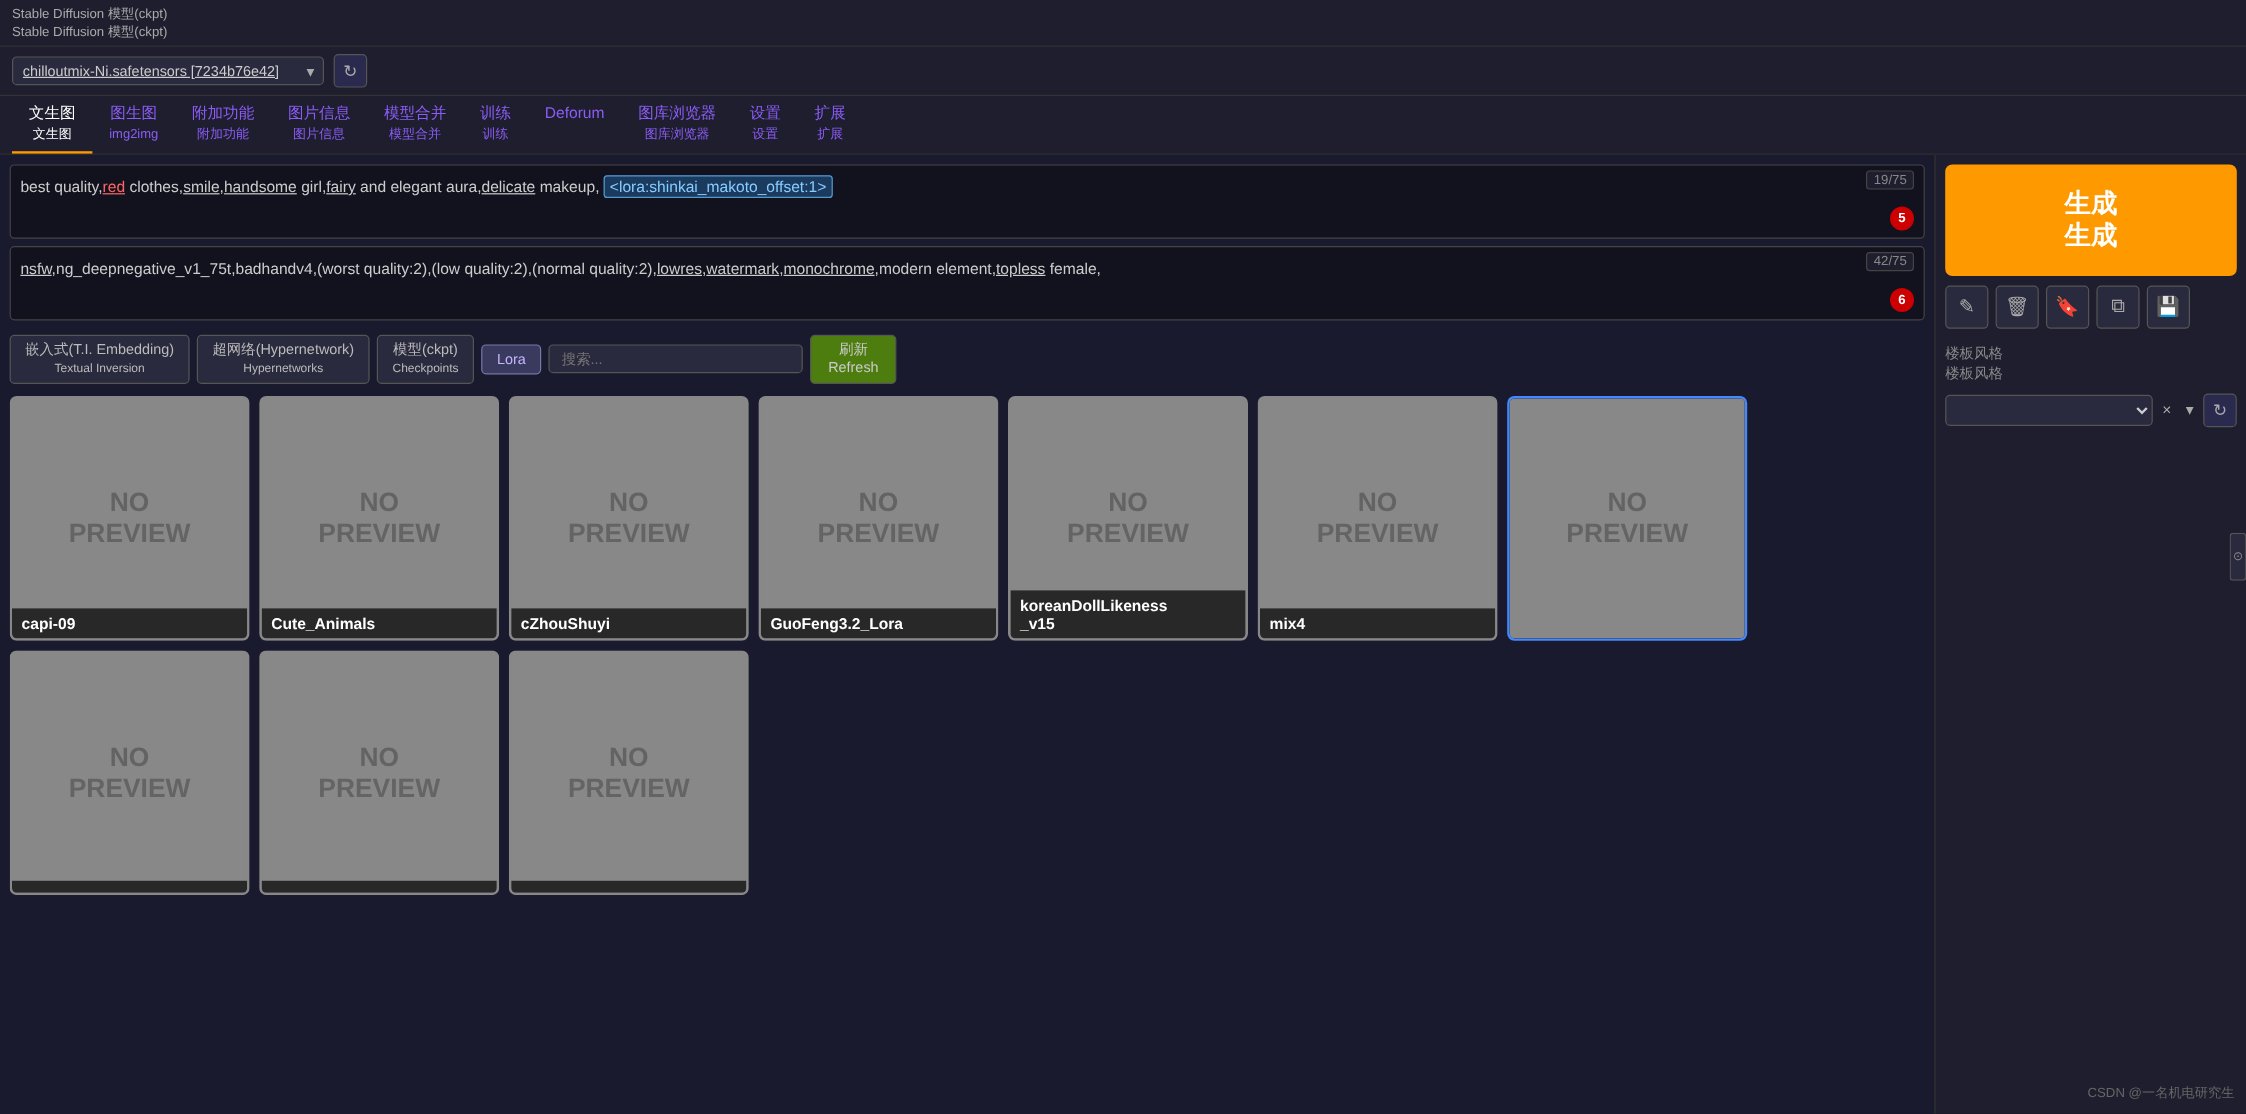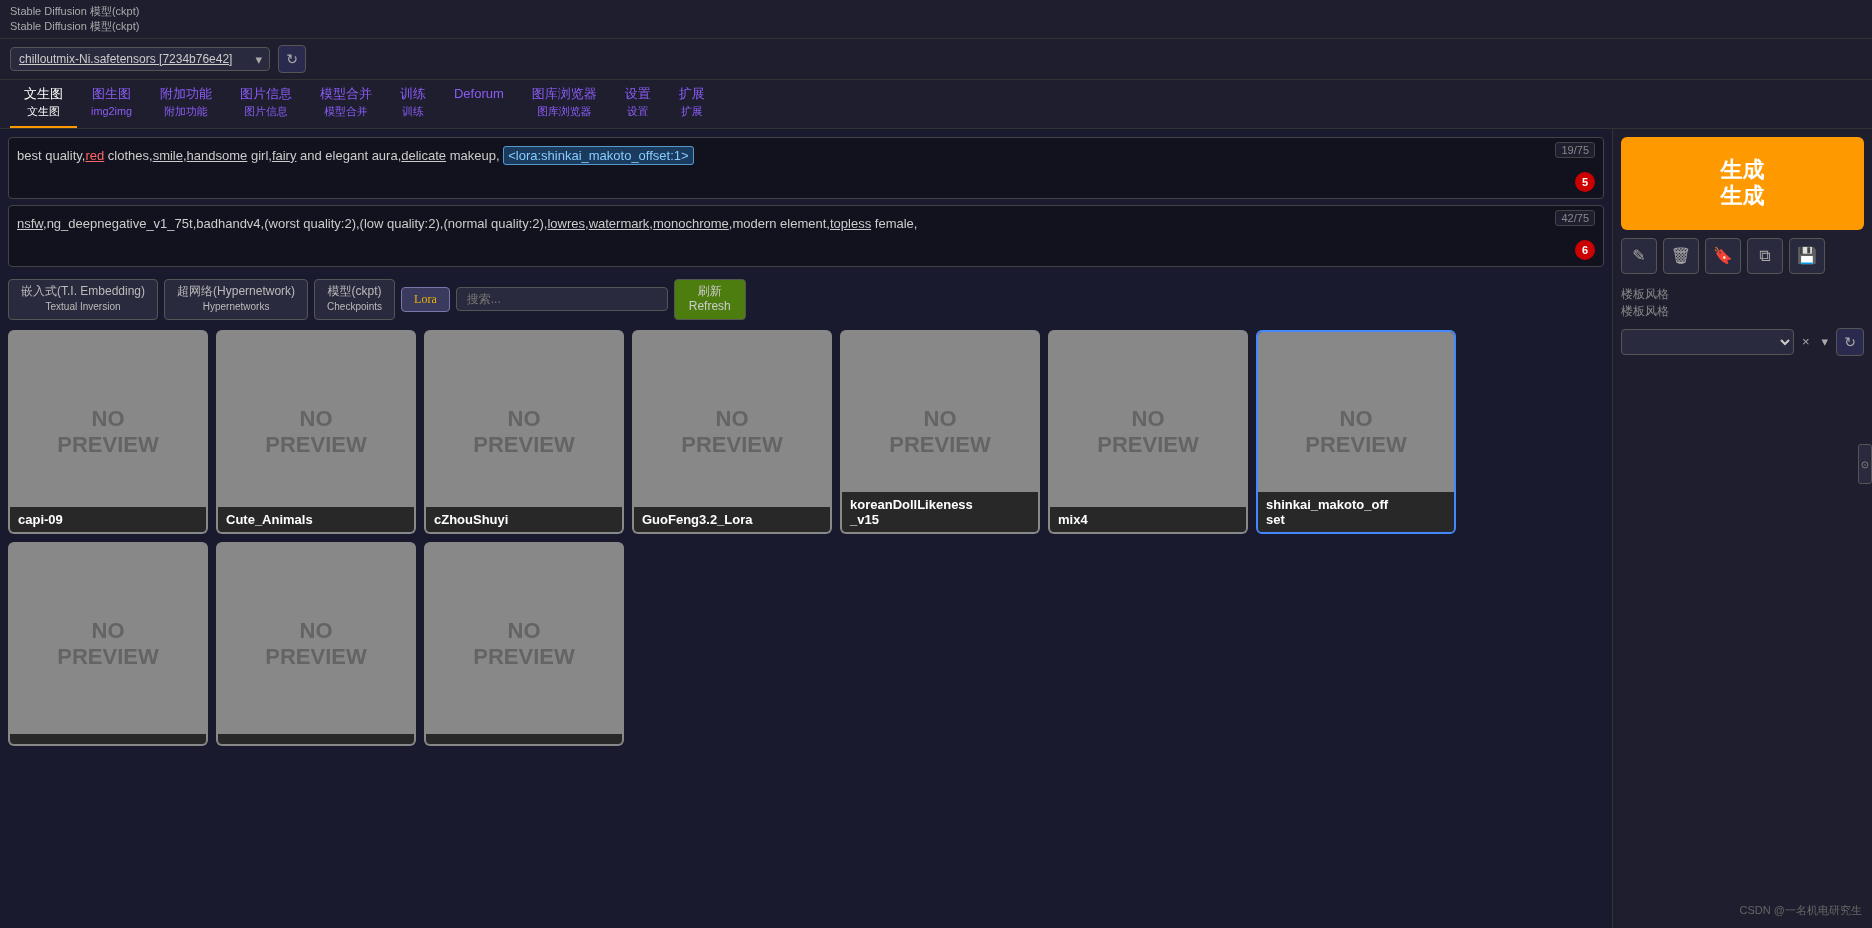--- a/index.html
+++ b/index.html
@@ -167,23 +167,22 @@
       padding: 4px 12px;
       border-radius: 4px;
       cursor: pointer;
       font-size: 12px;
       text-align: center;
       line-height: 1.3;
     }
 
     .sub-tab-btn.active {
       background: #3a3a5e;
-      color: #eab308;
+      color: #c4b5fd;
       border-color: #7777aa;
-      font-family: Liberation Serif, serif;
     }
 
     .search-input {
       background: #2a2a3e;
       border: 1px solid #555;
       color: #ccc;
       padding: 4px 10px;
       border-radius: 4px;
       font-size: 12px;
       width: 212px;
@@ -485,21 +484,20 @@
           <div class="lora-card-img">
             <div class="no-preview-text">NO<br>PREVIEW</div>
           </div>
           <div class="lora-card-label">mix4</div>
         </div>
 
         <div class="lora-card selected">
           <div class="lora-card-img">
             <div class="no-preview-text">NO<br>PREVIEW</div>
           </div>
-          <div class="lora-card-label">shinkai_makoto_off<br>set</div>
         </div>
 
         <div class="lora-card">
           <div class="lora-card-img">
             <div class="no-preview-text">NO<br>PREVIEW</div>
           </div>
           <div class="lora-card-label"></div>
         </div>
 
         <div class="lora-card">

